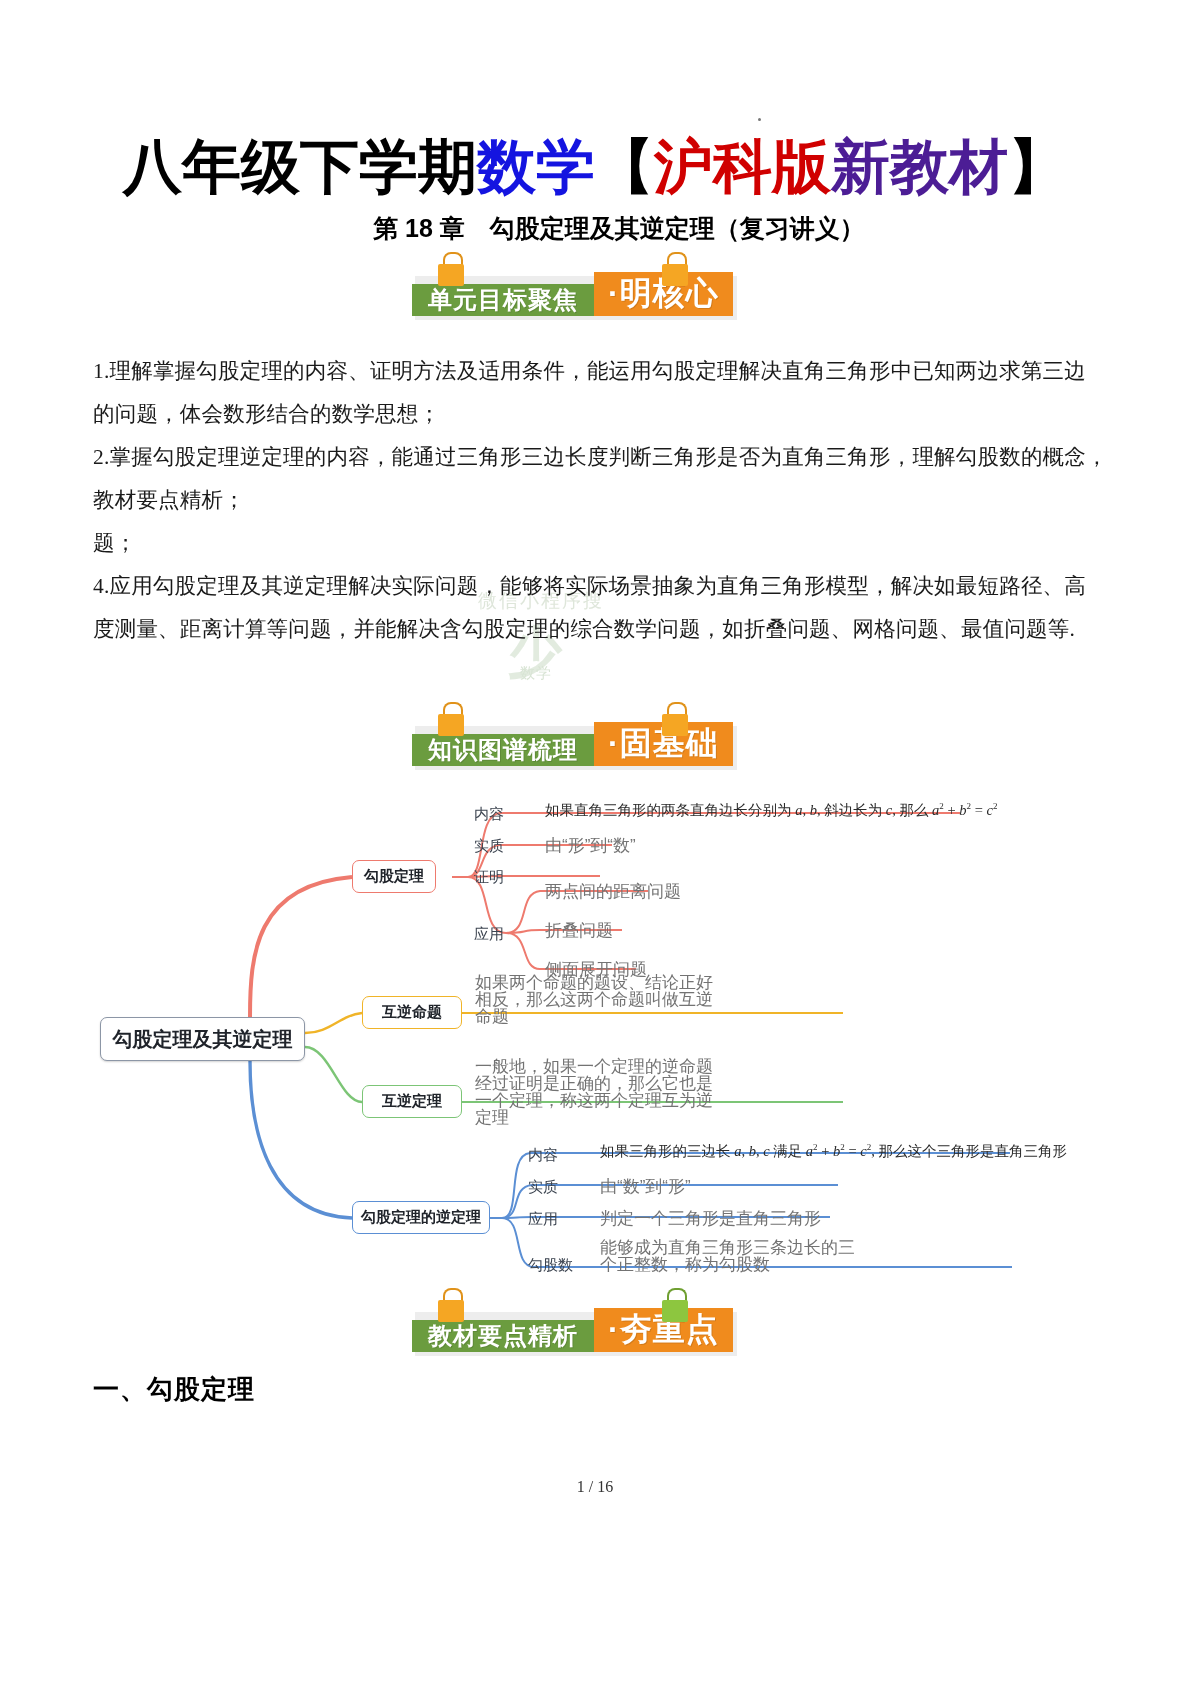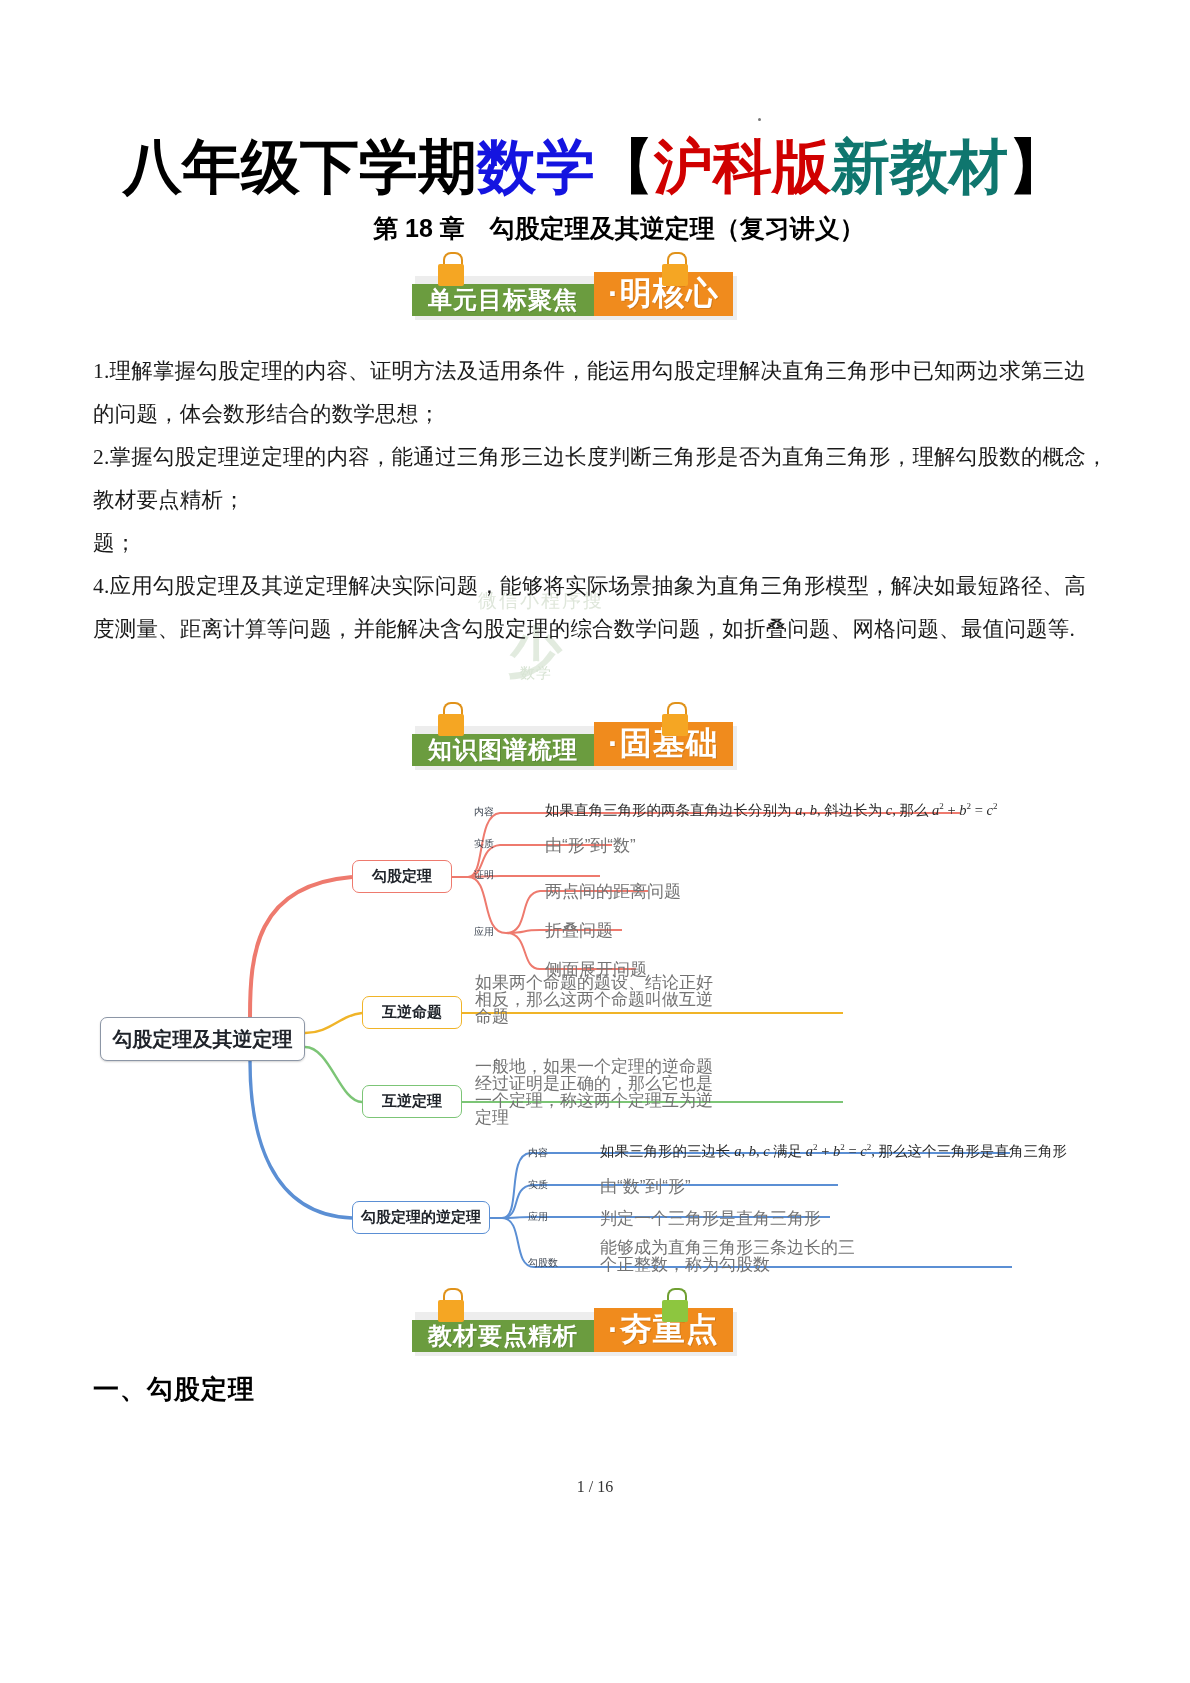--- a/index.html
+++ b/index.html
@@ -71,21 +71,21 @@
     font-weight: bold;
     font-size: 59px;
     letter-spacing: 0px;
     white-space: nowrap;
     z-index: 2;
   }
   .doc-title span { display: inline; }
   .t-black { color: #000000; }
   .t-blue  { color: #1414e0; }
   .t-red   { color: #d00000; }
-  .t-green { color: #0f766e; }
+  .t-green { color: #4c1d95; }
 
   .doc-subtitle {
     position: absolute;
     top: 212px;
     left: 0;
     width: 1190px;
     text-align: center;
     font-family: "Liberation Sans", "DejaVu Sans", sans-serif;
     font-weight: bold;
     font-size: 25px;
@@ -234,21 +234,21 @@
     border-style: solid;
   }
   .n-red    { border-color: #ee7a6e; }
   .n-yellow { border-color: #f0b428; }
   .n-green  { border-color: #7cc576; }
   .n-blue   { border-color: #5b8fd4; }
 
   .leaf-label {
     position: absolute;
     font-family: Liberation Serif, serif;
-    font-size: 10px;
+    font-size: 15px;
     color: #3c4450;
     white-space: nowrap;
   }
   .leaf-text {
     position: absolute;
     font-family: "Liberation Sans", "DejaVu Sans", sans-serif;
     font-size: 17px;
     color: #737373;
     line-height: 17px;
   }
@@ -373,21 +373,21 @@
 
       <path d="M490 443 L 502 443" stroke="#5b8fd4" stroke-width="2" fill="none"></path>
       <path d="M502 443 C 522 443, 506 380, 530 378 L 1010 378" stroke="#5b8fd4" stroke-width="2" fill="none"></path>
       <path d="M502 443 C 522 443, 510 412, 532 410 L 838 410" stroke="#5b8fd4" stroke-width="2" fill="none"></path>
       <path d="M502 443 C 522 443, 512 442, 532 442 L 830 442" stroke="#5b8fd4" stroke-width="2" fill="none"></path>
       <path d="M502 443 C 524 443, 512 492, 534 492 L 1012 492" stroke="#5b8fd4" stroke-width="2" fill="none"></path>
     </svg>
 
     <div class="node node-root">勾股定理及其逆定理</div>
 
-    <div class="node node-sub n-red" style="left:352px; top:85px; width:100px;">勾股定理</div>
+    <div class="node node-sub n-red" style="left:352px; top:85px; width:84px;">勾股定理</div>
     <div class="leaf-label" style="left:474px; top:30px;">内容</div>
     <div class="leaf-formula" style="left:545px; top:26px;">
       如果直角三角形的两条直角边长分别为 <i>a</i>, <i>b</i>, 斜边长为 <i>c</i>, 那么 <i>a</i><sup>2</sup> + <i>b</i><sup>2</sup> = <i>c</i><sup>2</sup>
     </div>
     <div class="leaf-label" style="left:474px; top:62px;">实质</div>
     <div class="leaf-text" style="left:545px; top:62px;">由“形”到“数”</div>
     <div class="leaf-label" style="left:474px; top:93px;">证明</div>
     <div class="leaf-label" style="left:474px; top:150px;">应用</div>
     <div class="leaf-text" style="left:545px; top:108px;">两点间的距离问题</div>
     <div class="leaf-text" style="left:545px; top:147px;">折叠问题</div>

